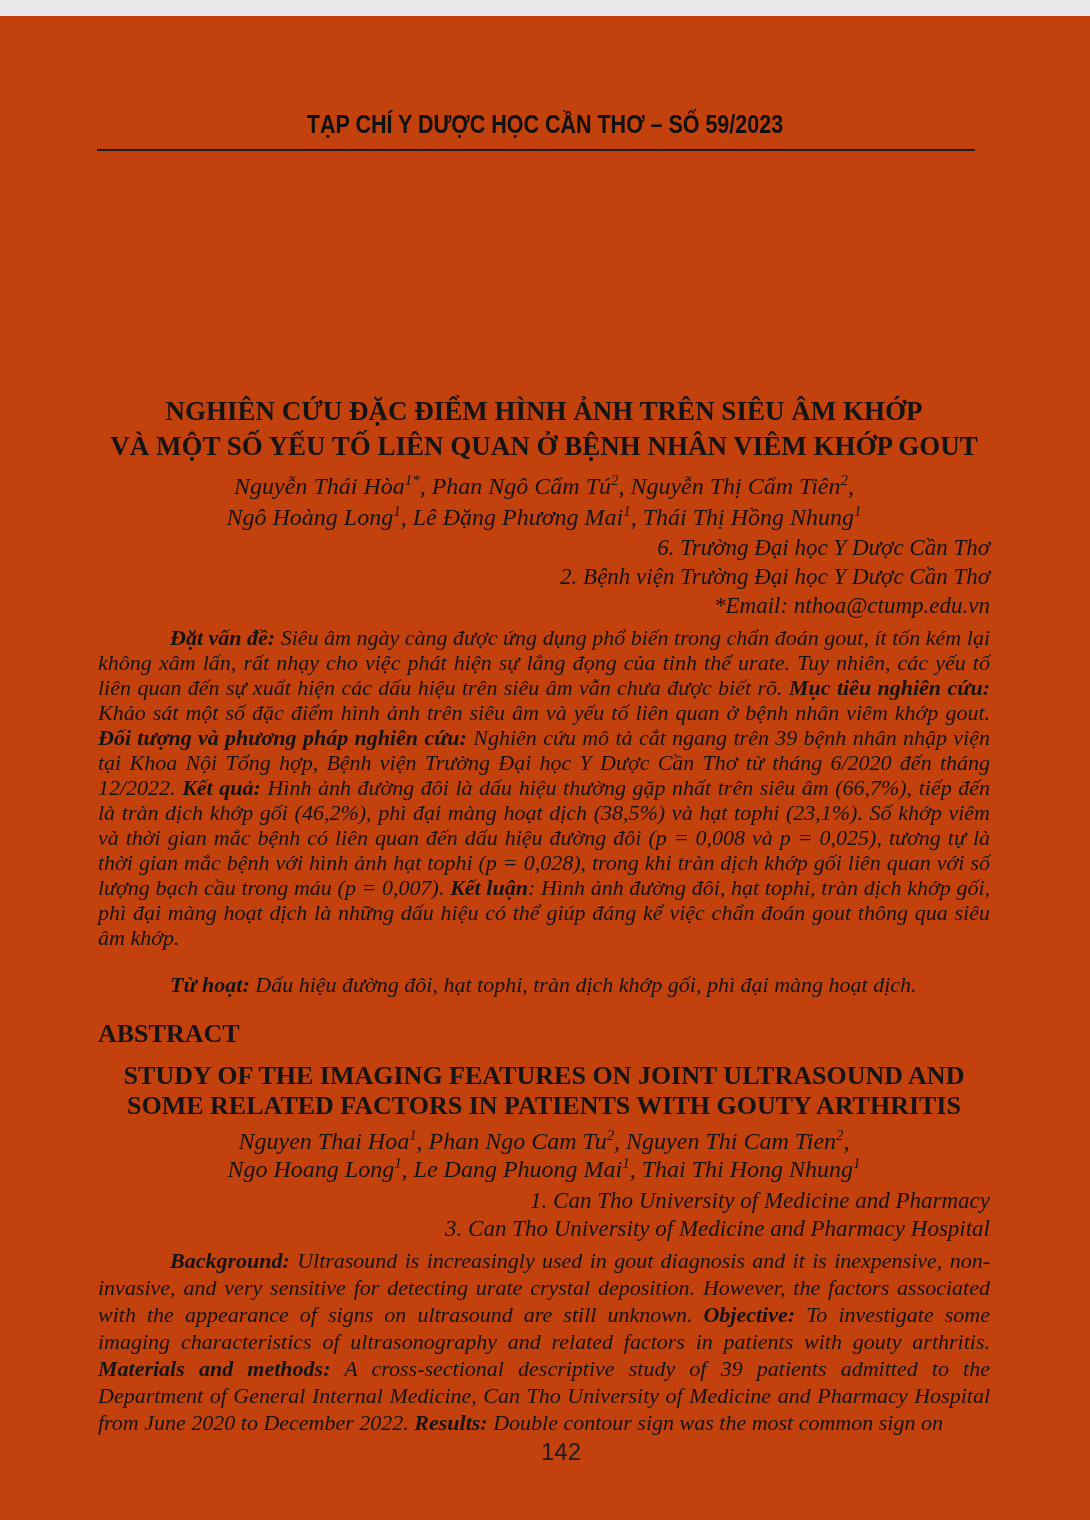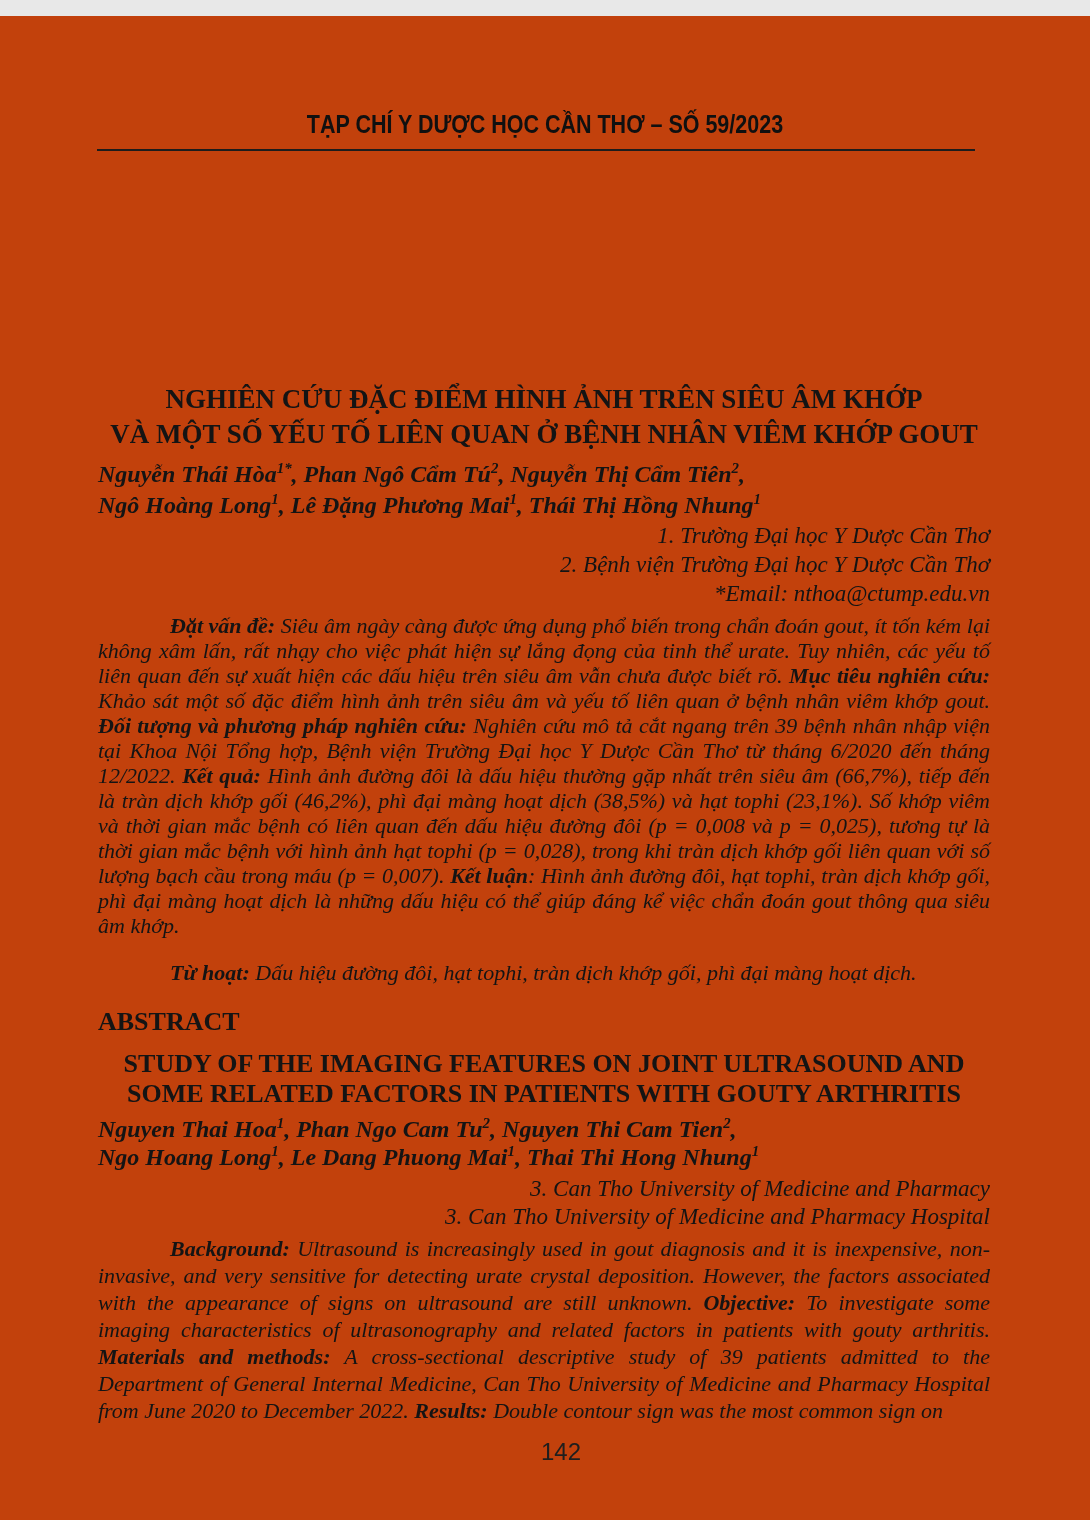--- a/index.html
+++ b/index.html
@@ -6,24 +6,24 @@
   .page{
     position:relative;width:1090px;height:1520px;margin:16px auto;background:#c2410c;
     color:#141414;font-family:"Liberation Serif","DejaVu Serif",serif;overflow:hidden;
   }
   .jheader{
     position:absolute;left:0;width:100%;top:94px;text-align:center;
     font-family:"Liberation Sans","DejaVu Sans",sans-serif;font-weight:700;font-size:25px;
     transform:scaleX(0.86);transform-origin:50% 50%;white-space:nowrap;color:#101010;
   }
   .jrule{position:absolute;left:97px;width:878px;top:133px;border-top:2px solid #1c1c1c;height:0;}
-  .content{position:absolute;left:98px;top:0;width:892px;}
+  .content{position:absolute;left:98px;top:12px;width:892px;}
   .title-line{text-align:center;font-weight:700;font-size:27px;line-height:35px;white-space:nowrap;}
   .title-vi{margin-top:366px;}
-  .authors{text-align:left;font-weight:700;font-style:italic;font-size:24px;line-height:31px;white-space:nowrap;}
+  .authors{text-align:center;font-weight:400;font-style:italic;font-size:24px;line-height:31px;white-space:nowrap;}
   .authors-vi{margin-top:7px;}
   .affils{text-align:right;font-style:italic;font-size:23px;line-height:29px;}
   .sec-heading{font-weight:700;font-size:26px;line-height:30px;text-align:left;}
   .tomtat-h{margin-top:8px;}
   .para{text-align:justify;font-style:italic;font-size:22px;line-height:25px;text-indent:72px;}
   .para-vi{margin-top:5px;}
   .abstract-h{margin-top:16px;}
   .title-en{margin-top:12px;}
   .title-en .title-line{font-size:26px;line-height:30px;}
   .authors-en{margin-top:6px;line-height:28px;}
@@ -50,21 +50,21 @@
       <div class="title-line">NGHIÊN CỨU ĐẶC ĐIỂM HÌNH ẢNH TRÊN SIÊU ÂM KHỚP</div>
       <div class="title-line">VÀ MỘT SỐ YẾU TỐ LIÊN QUAN Ở BỆNH NHÂN VIÊM KHỚP GOUT</div>
     </div>
 
     <div class="authors authors-vi">
       <div>Nguyễn Thái Hòa<sup>1*</sup>, Phan Ngô Cẩm Tú<sup>2</sup>, Nguyễn Thị Cẩm Tiên<sup>2</sup>,</div>
       <div>Ngô Hoàng Long<sup>1</sup>, Lê Đặng Phương Mai<sup>1</sup>, Thái Thị Hồng Nhung<sup>1</sup></div>
     </div>
 
     <div class="affils">
-      <div>1. Trường Đại học Y Dược Cần Thơ</div>
+      <div>6. Trường Đại học Y Dược Cần Thơ</div>
       <div>2. Bệnh viện Trường Đại học Y Dược Cần Thơ</div>
       <div>*Email: nthoa@ctump.edu.vn</div>
     </div>
 
 
     <p class="para para-vi"><b>Đặt vấn đề:</b> Siêu âm ngày càng được ứng dụng phổ biến trong chẩn đoán gout, ít tốn kém lại không xâm lấn, rất nhạy cho việc phát hiện sự lắng đọng của tinh thể urate. Tuy nhiên, các yếu tố liên quan đến sự xuất hiện các dấu hiệu trên siêu âm vẫn chưa được biết rõ. <b>Mục tiêu nghiên cứu:</b> Khảo sát một số đặc điểm hình ảnh trên siêu âm và yếu tố liên quan ở bệnh nhân viêm khớp gout. <b>Đối tượng và phương pháp nghiên cứu:</b> Nghiên cứu mô tả cắt ngang trên 39 bệnh nhân nhập viện tại Khoa Nội Tổng hợp, Bệnh viện Trường Đại học Y Dược Cần Thơ từ tháng 6/2020 đến tháng 12/2022. <b>Kết quả:</b> Hình ảnh đường đôi là dấu hiệu thường gặp nhất trên siêu âm (66,7%), tiếp đến là tràn dịch khớp gối (46,2%), phì đại màng hoạt dịch (38,5%) và hạt tophi (23,1%). Số khớp viêm và thời gian mắc bệnh có liên quan đến dấu hiệu đường đôi (p = 0,008 và p = 0,025), tương tự là thời gian mắc bệnh với hình ảnh hạt tophi (p = 0,028), trong khi tràn dịch khớp gối liên quan với số lượng bạch cầu trong máu (p = 0,007). <b>Kết luận</b>: Hình ảnh đường đôi, hạt tophi, tràn dịch khớp gối, phì đại màng hoạt dịch là những dấu hiệu có thể giúp đáng kể việc chẩn đoán gout thông qua siêu âm khớp.</p>
 
     <p class="para"><b>Từ hoạt:</b> Dấu hiệu đường đôi, hạt tophi, tràn dịch khớp gối, phì đại màng hoạt dịch.</p>
 
     <div class="sec-heading abstract-h">ABSTRACT</div>
@@ -73,21 +73,21 @@
       <div class="title-line">STUDY OF THE IMAGING FEATURES ON JOINT ULTRASOUND AND</div>
       <div class="title-line">SOME RELATED FACTORS IN PATIENTS WITH GOUTY ARTHRITIS</div>
     </div>
 
     <div class="authors authors-en">
       <div>Nguyen Thai Hoa<sup>1</sup>, Phan Ngo Cam Tu<sup>2</sup>, Nguyen Thi Cam Tien<sup>2</sup>,</div>
       <div>Ngo Hoang Long<sup>1</sup>, Le Dang Phuong Mai<sup>1</sup>, Thai Thi Hong Nhung<sup>1</sup></div>
     </div>
 
     <div class="affils affils-en">
-      <div>3. Can Tho University of Medicine and Pharmacy</div>
+      <div>1. Can Tho University of Medicine and Pharmacy</div>
       <div>3. Can Tho University of Medicine and Pharmacy Hospital</div>
     </div>
 
     <p class="para para-en"><b>Background:</b> Ultrasound is increasingly used in gout diagnosis and it is inexpensive, non-invasive, and very sensitive for detecting urate crystal deposition. However, the factors associated with the appearance of signs on ultrasound are still unknown. <b>Objective:</b> To investigate some imaging characteristics of ultrasonography and related factors in patients with gouty arthritis. <b>Materials and methods:</b> A cross-sectional descriptive study of 39 patients admitted to the Department of General Internal Medicine, Can Tho University of Medicine and Pharmacy Hospital from June 2020 to December 2022. <b>Results:</b> Double contour sign was the most common sign on</p>
 
   </div>
 
   <div class="pagenum">142</div>
 
 </div>

